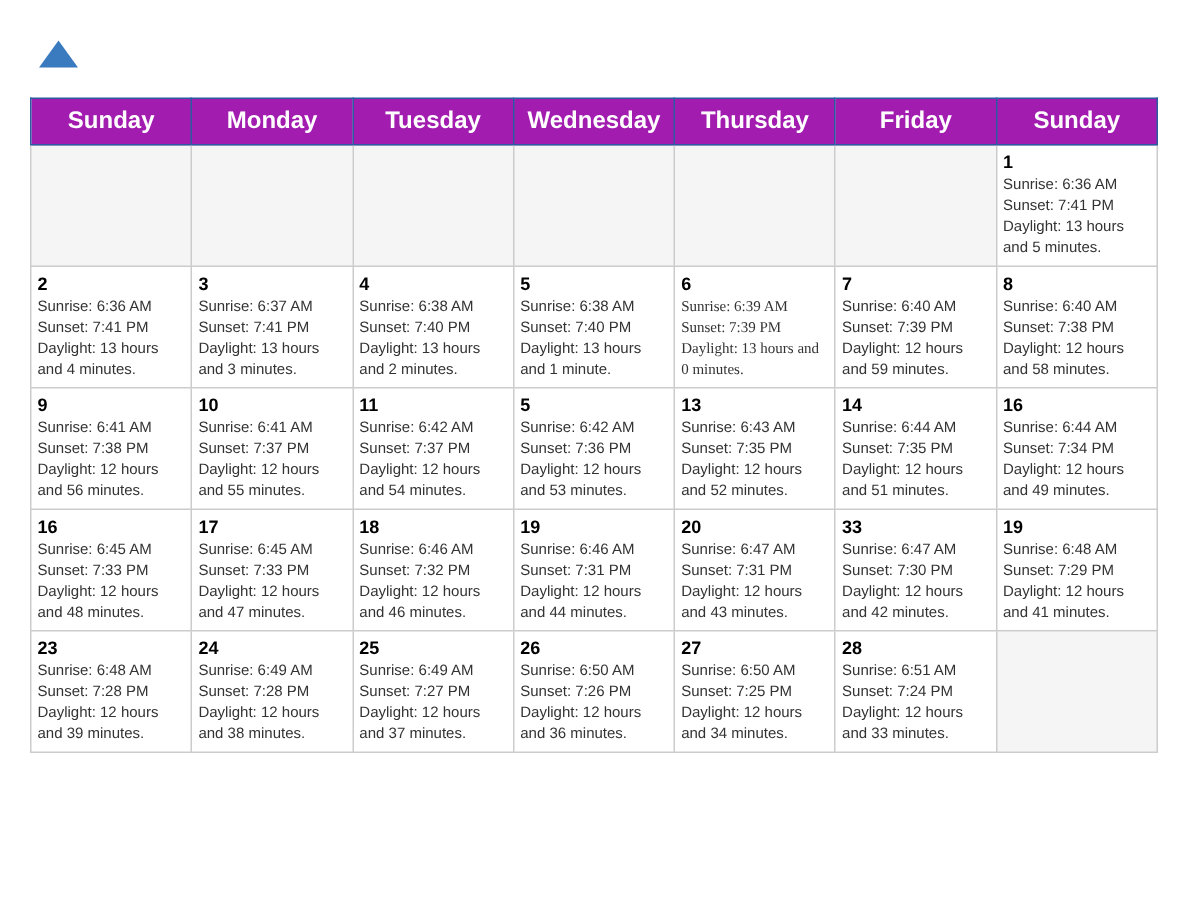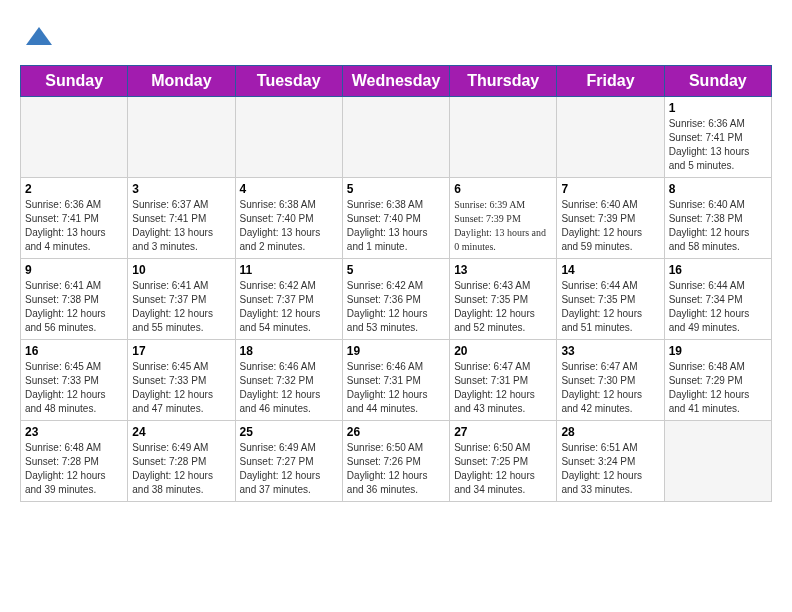--- a/index.html
+++ b/index.html
@@ -294,19 +294,19 @@
         </td>
         <td>
           <div class="day-number">27</div>
           <div class="day-info" style="white-space: pre-line;">Sunrise: 6:50 AM
 Sunset: 7:25 PM
 Daylight: 12 hours and 34 minutes.</div>
         </td>
         <td>
           <div class="day-number">28</div>
           <div class="day-info" style="white-space: pre-line;">Sunrise: 6:51 AM
-Sunset: 3:24 PM
+Sunset: 7:24 PM
 Daylight: 12 hours and 33 minutes.</div>
         </td>
         <td class="empty"></td>
       </tr>
     </tbody>
 </table>
 
 </body></html>

